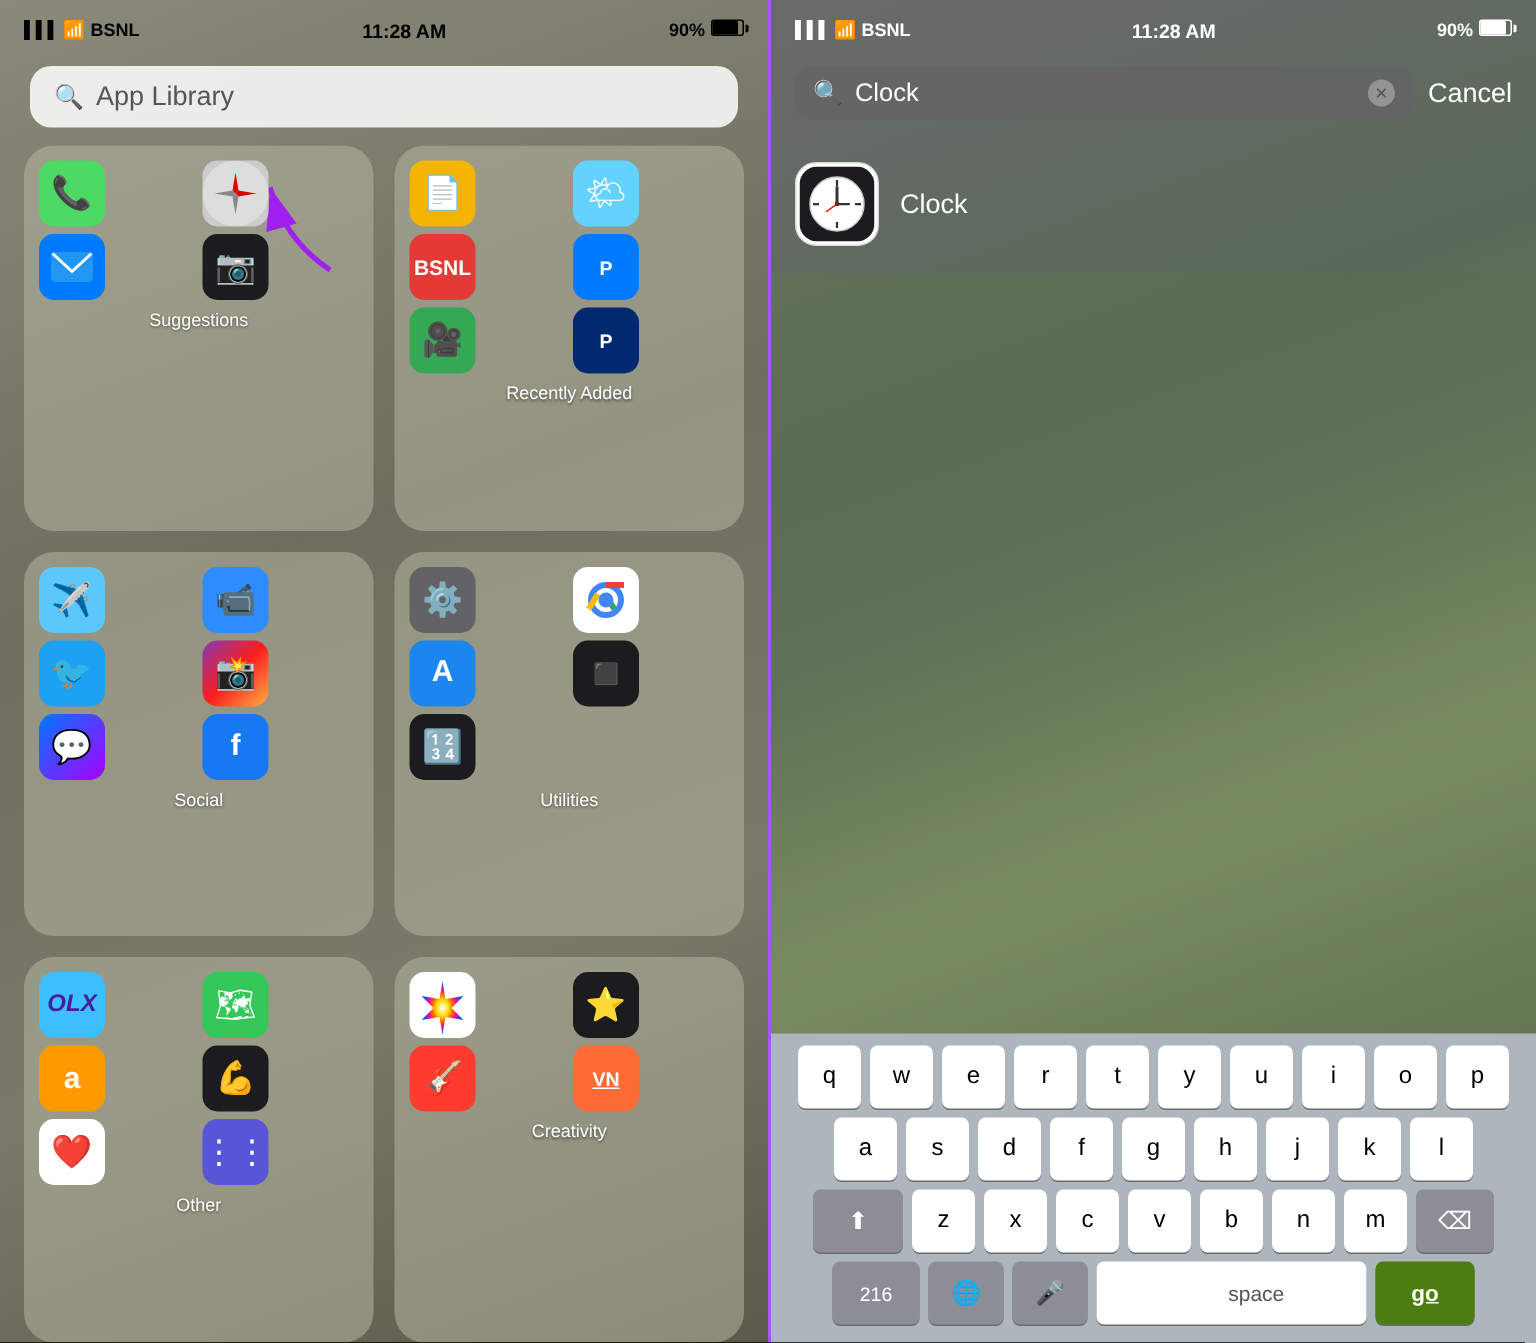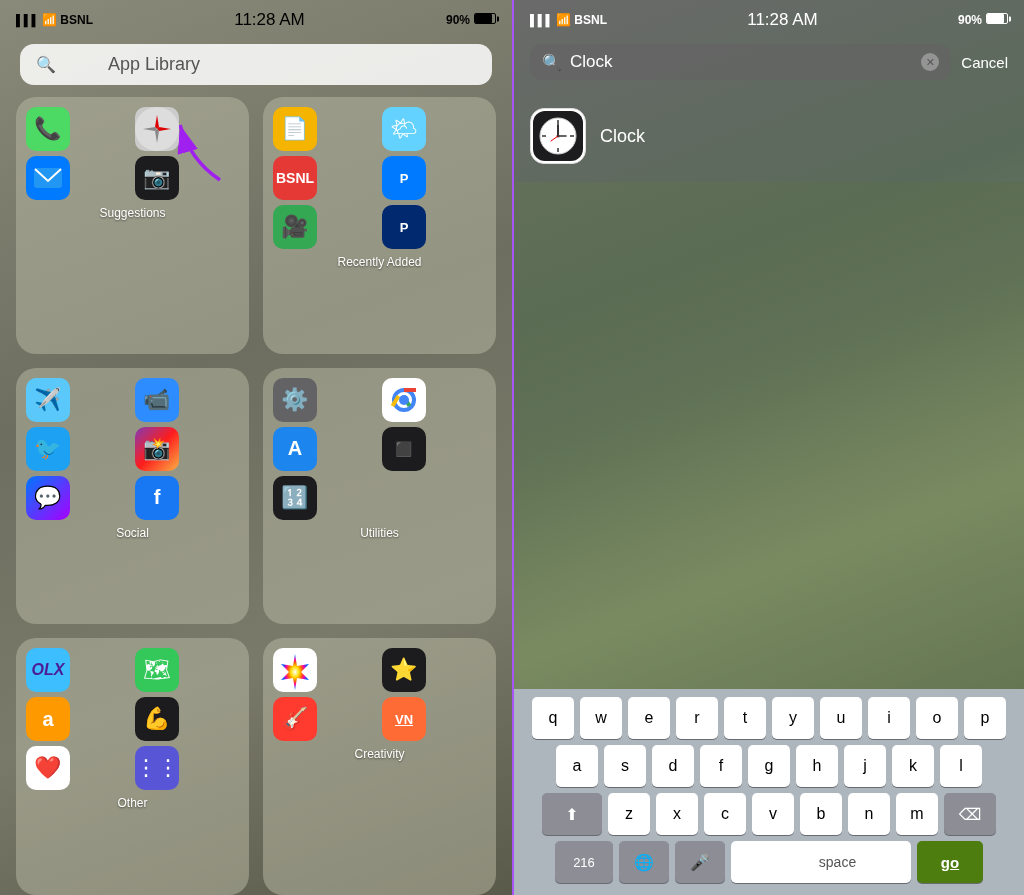--- a/index.html
+++ b/index.html
@@ -50,22 +50,22 @@
       color: #fff;
     }
     .status-left {
       display: flex;
       align-items: center;
       gap: 3px;
       font-size: 12px;
       font-weight: 700;
     }
     .status-center {
-      font-size: 17px;
-      font-weight: 400;
+      font-size: 13px;
+      font-weight: 700;
     }
     .status-right {
       display: flex;
       gap: 4px;
       font-size: 12px;
       font-weight: 600;
     }
     .battery-icon {
       display: inline-block;
       width: 22px;
@@ -99,21 +99,20 @@
       border-radius: 14px;
       display: flex;
       align-items: center;
       padding: 10px 16px;
       gap: 8px;
     }
     .search-bar-text {
       font-size: 18px;
       color: #555;
       flex: 1;
-      margin-left: 44px;
     }
     .search-icon-left {
       color: #888;
       font-size: 16px;
     }
 
     
     .app-grid {
       display: grid;
       grid-template-columns: 1fr 1fr;
@@ -190,21 +189,21 @@
       background: rgba(160,160,160,0.8);
       border-radius: 50%;
       display: flex;
       align-items: center;
       justify-content: center;
       color: #555;
       font-size: 11px;
     }
     .cancel-btn {
       color: #fff;
-      font-size: 15px;
+      font-size: 18px;
       white-space: nowrap;
     }
 
     
     .search-results {
       padding: 12px 16px;
     }
     .result-item {
       display: flex;
       align-items: center;

